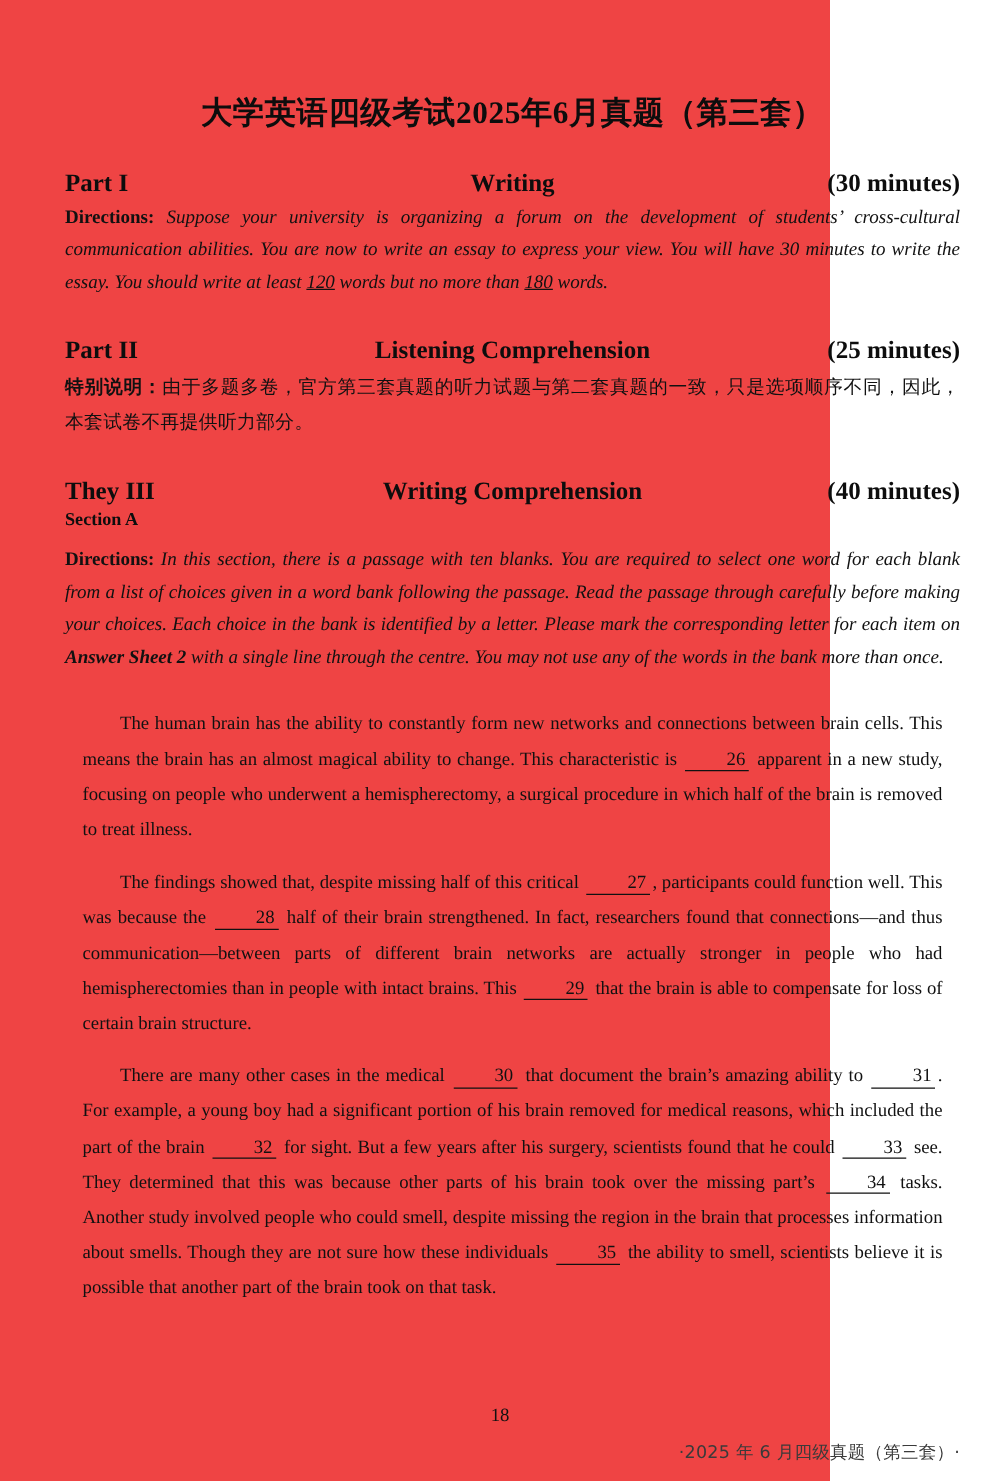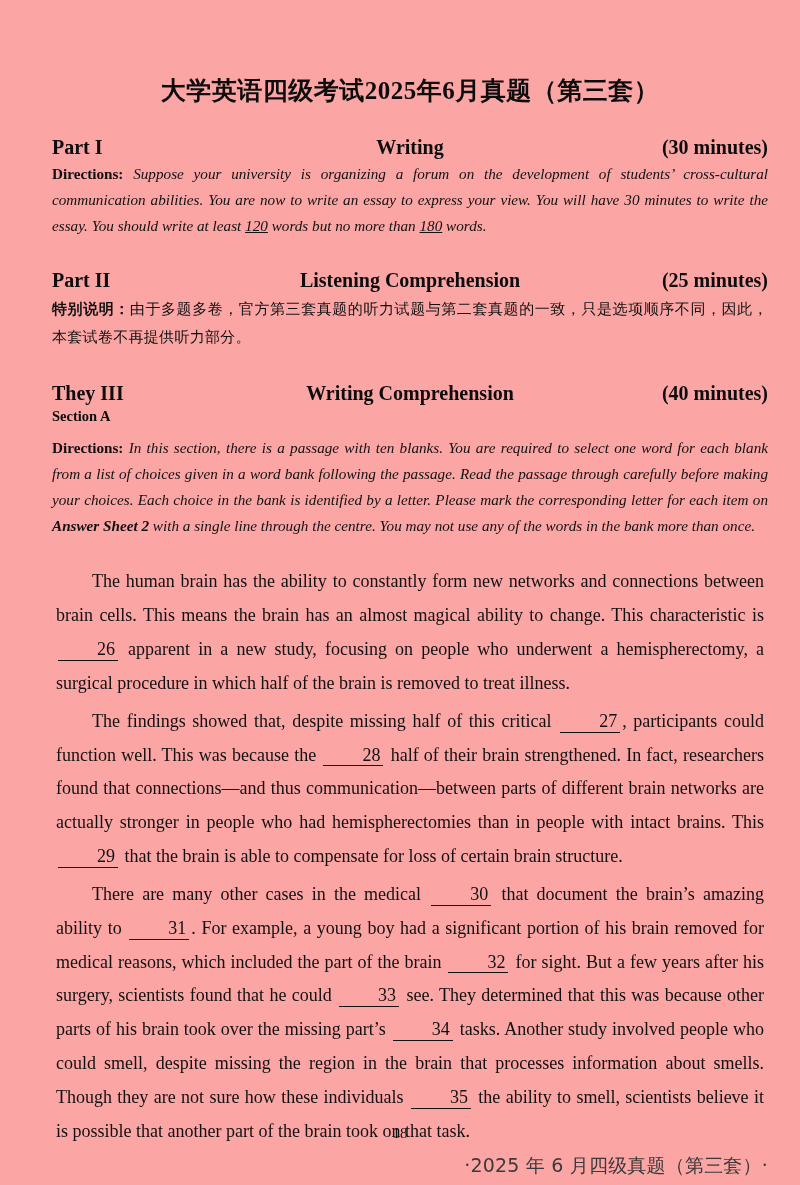--- a/index.html
+++ b/index.html
@@ -11,23 +11,23 @@
     width: 800px;
     height: 1185px;
     position: relative;
     font-family: "Liberation Serif", "DejaVu Serif", serif;
     color: #111111;
     overflow: hidden;
   }
   .page {
     position: absolute;
     left: 0; top: 0;
-    width: 800px;
+    width: 664px;
     height: 1185px;
-    background: #fca5a5;
+    background: #ef4444;
   }
   .content {
     position: absolute;
     left: 52px;
     top: 0;
     width: 716px;
   }
 
   
   .doc-title {
@@ -82,25 +82,25 @@
     margin-top: 4px;
     font-family: "DejaVu Sans", "Liberation Sans", sans-serif;
     letter-spacing: 0.3px;
   }
   .cn-note .cn-lead {
     font-weight: bold;
   }
 
   
   .passage {
-    font-size: 18px;
+    font-size: 15px;
     line-height: 1.88;
     text-align: justify;
     text-indent: 2em;
-    margin: 4px;
+    margin: 14px;
   }
   .passage.first { margin-top: 26px; }
   .blank {
     display: inline-block;
     min-width: 36px;
     text-align: center;
     border-bottom: 1px solid #111;
     line-height: 1.1;
     padding: 0 3px;
     margin: 0 2px;
@@ -122,21 +122,21 @@
     left: 0; top: 0;
     width: 800px;
     text-align: center;
     font-size: 15px;
     color: #111;
   }
   .footer-note {
     position: absolute;
     right: 32px;
     top: 28px;
-    font-size: 19px;
+    font-size: 14px;
     color: #3a3a3a;
     font-family: "DejaVu Sans", "Liberation Sans", sans-serif;
     letter-spacing: 0.2px;
     white-space: nowrap;
   }
 </style>
 </head>
 <body>
 
 <div class="page">

